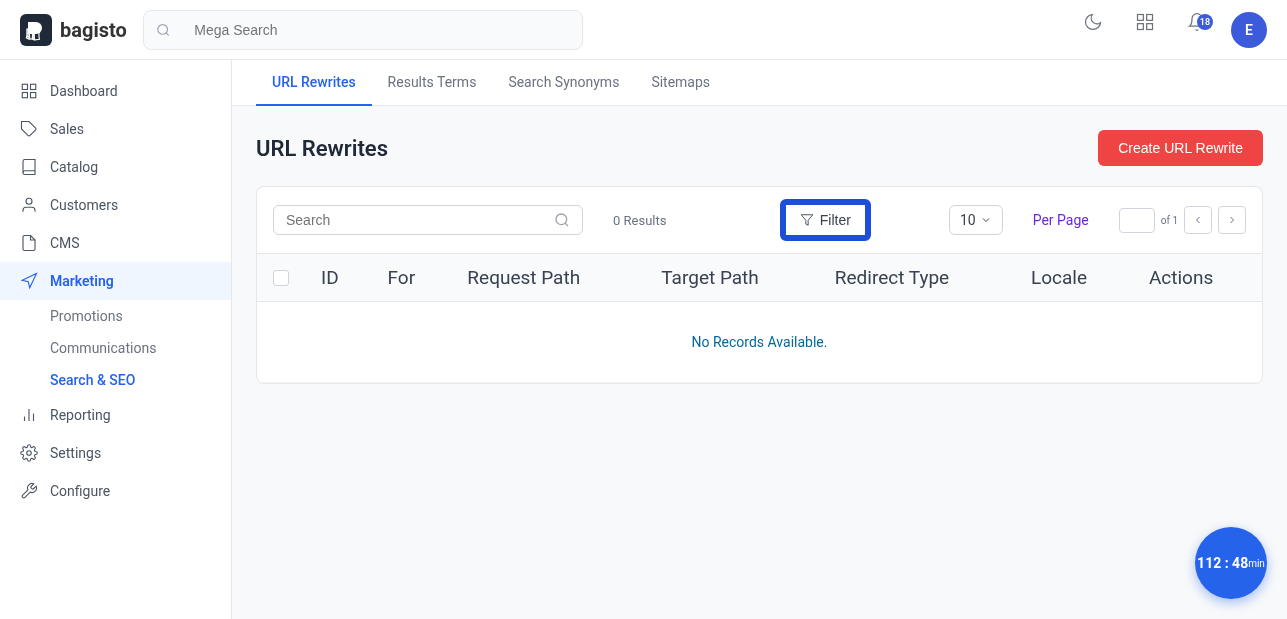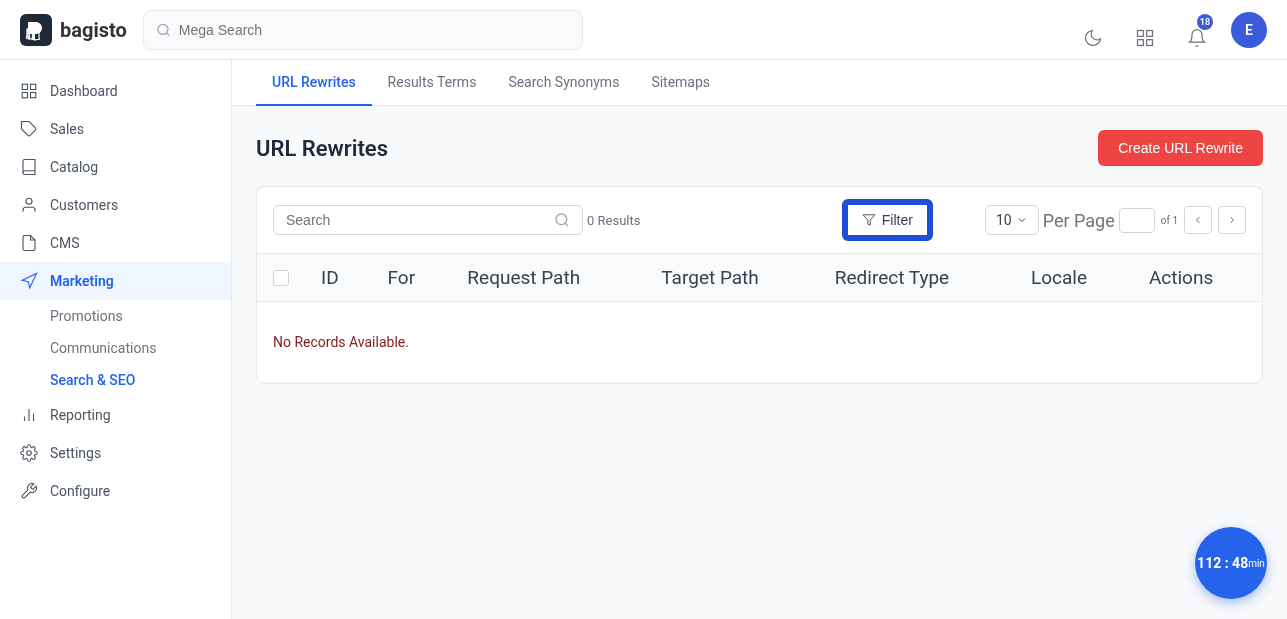--- a/index.html
+++ b/index.html
@@ -5,25 +5,25 @@
     * { box-sizing: border-box; margin: 0; padding: 0; }
     body { font-family: -apple-system, BlinkMacSystemFont, 'Segoe UI', Roboto, sans-serif; background: #f5f5f5; color: #333; font-size: 14px; }
 
     
     .app { display: flex; flex-direction: column; height: 619px; width: 1287px; overflow: hidden; }
 
     
     .header { display: flex; align-items: center; background: #fff; height: 60px; padding: 0 20px; border-bottom: 1px solid #e5e7eb; gap: 16px; z-index: 10; }
     .logo { display: flex; align-items: center; gap: 8px; font-weight: 700; font-size: 20px; color: #333; text-decoration: none; }
     .logo-icon { width: 32px; height: 32px; }
-    .search-bar { flex: 1; max-width: 440px; display: flex; align-items: center; background: #f9fafb; border: 1px solid #e5e7eb; border-radius: 8px; padding: 0 12px; height: 40px; gap: 8px; }
+    .search-bar { flex: 1; max-width: 440px; display: flex; align-items: center; background: #f9fafb; border: 1px solid #e5e7eb; border-radius: 8px; padding: 0 12px; height: 40px; gap: 24px; }
     .search-bar input { border: none; background: transparent; outline: none; font-size: 14px; color: #6b7280; width: 100%; }
     .header-spacer { flex: 1; }
     .header-actions { display: flex; align-items: center; gap: 16px; }
-    .header-icon { width: 36px; height: 36px; display: flex; align-items: flex-end; justify-content: center; cursor: pointer; color: #6b7280; border-radius: 8px; }
+    .header-icon { width: 36px; height: 36px; display: flex; align-items: flex-start; justify-content: center; cursor: pointer; color: #6b7280; border-radius: 8px; }
     .notification-badge { position: relative; }
     .badge { position: absolute; top: 2px; right: 2px; background: #3b5bdb; color: white; border-radius: 50%; width: 16px; height: 16px; font-size: 9px; display: flex; align-items: center; justify-content: center; font-weight: 600; }
     .avatar { width: 36px; height: 36px; background: #3b5bdb; border-radius: 50%; display: flex; align-items: center; justify-content: center; color: white; font-weight: 600; font-size: 14px; cursor: pointer; }
 
     
     .body { display: flex; flex: 1; overflow: hidden; }
 
     
     .sidebar { width: 232px; background: #fff; border-right: 1px solid #e5e7eb; overflow-y: auto; padding: 12px 0; flex-shrink: 0; }
     .sidebar-item { display: flex; align-items: center; gap: 12px; padding: 10px 20px; cursor: pointer; color: #4b5563; border-radius: 0; transition: background 0.15s; }
@@ -42,40 +42,40 @@
     .tab { padding: 14px 16px; cursor: pointer; font-size: 14px; color: #6b7280; border-bottom: 2px solid transparent; margin-bottom: -1px; }
     .tab.active { color: #2563eb; border-bottom-color: #2563eb; font-weight: 500; }
 
     
     .content { padding: 24px; }
     .content-header { display: flex; align-items: center; justify-content: space-between; margin-bottom: 20px; }
     .page-title { font-size: 22px; font-weight: 600; color: #1f2937; }
     .btn-primary { background: #ef4444; color: white; border: none; border-radius: 6px; padding: 10px 20px; font-size: 14px; font-weight: 500; cursor: pointer; }
 
     
-    .table-toolbar { display: flex; align-items: center; gap: 4px; margin-bottom: 0; background: #fff; border: 1px solid #e5e7eb; border-bottom: none; border-radius: 8px 8px 0 0; padding: 12px 16px; }
+    .table-toolbar { display: flex; align-items: center; gap: 30px; margin-bottom: 0; background: #fff; border: 1px solid #e5e7eb; border-bottom: none; border-radius: 8px 8px 0 0; padding: 12px 16px; }
     .search-input-wrap { display: flex; align-items: center; border: 1px solid #d1d5db; border-radius: 6px; padding: 6px 12px; gap: 8px; background: #fff; }
     .search-input-wrap input { border: none; outline: none; font-size: 14px; color: #374151; width: 260px; }
     .results-count { color: #6b7280; font-size: 13px; }
     .toolbar-spacer { flex: 1; }
     .btn-filter { display: flex; align-items: center; gap: 6px; border: 6px solid #1d4ed8; background: #fff; border-radius: 6px; padding: 7px 14px; cursor: pointer; font-size: 14px; color: #374151; }
     .per-page-select { display: flex; align-items: center; border: 1px solid #d1d5db; border-radius: 6px; padding: 6px 10px; gap: 4px; background: #fff; cursor: pointer; font-size: 14px; color: #374151; margin-left: 48px; }
-    .per-page-label { color: #737373; font-size: 18px; }
+    .per-page-label { color: #6d28d9; font-size: 14px; }
     .pagination { display: flex; align-items: center; gap: 6px; }
     .pagination-input { width: 36px; border: 1px solid #d1d5db; border-radius: 4px; padding: 4px 6px; text-align: center; font-size: 13px; }
     .pagination-of { font-size: 10px; color: #6b7280; }
     .pagination-btn { width: 28px; height: 28px; border: 1px solid #d1d5db; background: #fff; border-radius: 4px; cursor: pointer; display: flex; align-items: center; justify-content: center; color: #6b7280; }
 
     
     .table-wrap { background: #fff; border: 1px solid #e5e7eb; border-radius: 0 0 8px 8px; overflow: hidden; }
     table { width: 100%; border-collapse: collapse; }
     thead tr { background: #f9fafb; border-bottom: 1px solid #e5e7eb; }
     th { padding: 12px 16px; text-align: left; font-size: 19px; font-weight: 400; color: #374151; }
     td { padding: 12px 16px; font-size: 13px; color: #4b5563; border-bottom: 1px solid #f3f4f6; }
-    .no-records { color: #7f1d1d; padding: 32px 16px; font-size: 14px; }
+    .no-records { text-align: center; color: #0369a1; padding: 32px 16px; font-size: 14px; }
     .checkbox-cell { width: 40px; }
     .checkbox { width: 16px; height: 16px; border: 1.5px solid #d1d5db; border-radius: 3px; cursor: pointer; background: #fff; }
 
     
     .timer { position: fixed; bottom: 20px; right: 20px; width: 72px; height: 72px; background: #2563eb; border-radius: 50%; display: flex; flex-direction: row; align-items: center; justify-content: center; color: white; font-size: 14px; font-weight: 700; box-shadow: 0 4px 12px rgba(37,99,235,0.4); }
     .timer-sub { font-size: 10px; font-weight: 400; }
   </style>
 </head>
 <body>
 

